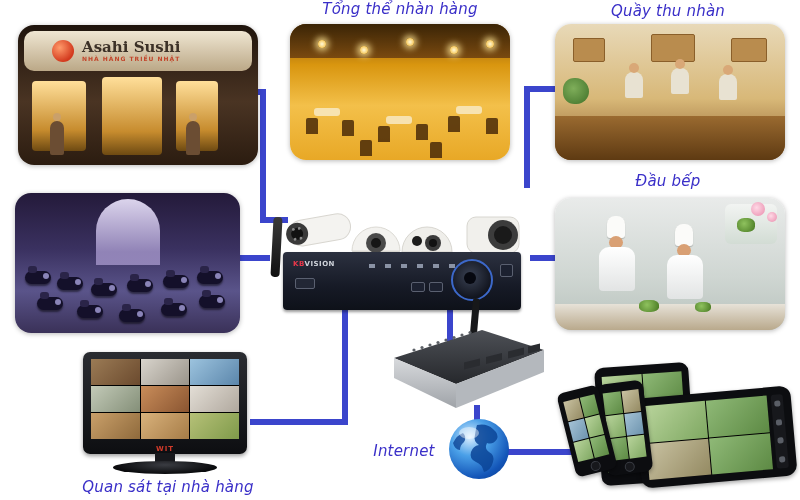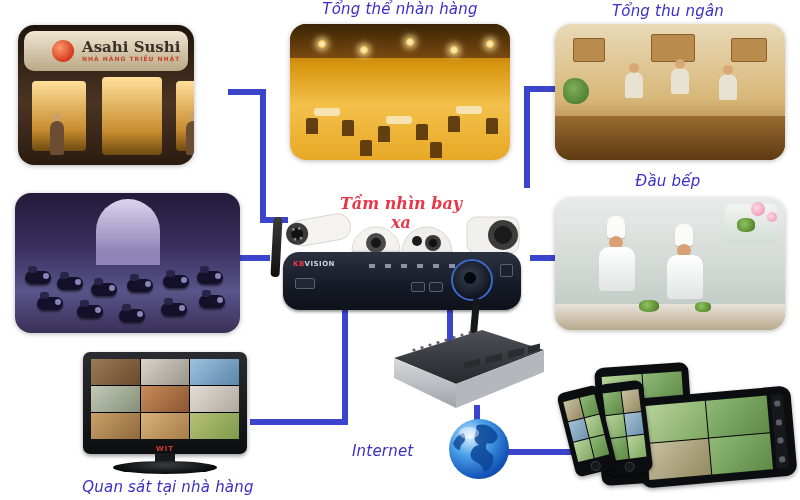--- a/index.html
+++ b/index.html
@@ -60,21 +60,21 @@
 
   
   .logo-badge{position:absolute;left:365px;top:131px;width:70px;height:70px;z-index:5;}
   .logo-tagline{position:absolute;left:336px;top:194px;width:130px;text-align:center;z-index:5;
       font-family:"DejaVu Serif",serif;font-style:italic;font-weight:bold;font-size:16px;color:#e8374a;}
 
   
   .cams{position:absolute;left:281px;top:205px;width:242px;height:54px;z-index:4;}
   .antenna{position:absolute;left:272px;top:217px;width:9px;height:60px;border-radius:4px;
       background:linear-gradient(180deg,#3a3a3a,#101010);transform:rotate(3deg);z-index:3;}
-  .dvr{position:absolute;left:283px;top:252px;width:238px;height:58px;z-index:4;border-radius:16px;
+  .dvr{position:absolute;left:283px;top:252px;width:238px;height:58px;z-index:4;border-radius:4px;
       background:linear-gradient(180deg,#2c3140,#161a26 60%,#0e1119);box-shadow:0 2px 3px rgba(0,0,0,.4);}
   .dvr-brand{position:absolute;left:10px;top:8px;font-size:7px;font-weight:bold;letter-spacing:.5px;}
   .dvr-brand .kb{color:#e8374a;} .dvr-brand .vision{color:#cfd3da;}
   .dvr-usb{position:absolute;left:12px;top:26px;width:18px;height:9px;border:1px solid #5a6070;border-radius:2px;background:#222735;}
   .dvr-dots{position:absolute;left:86px;top:12px;width:110px;height:4px;
       background:repeating-linear-gradient(90deg,#8a93a5 0 6px,transparent 6px 16px);}
   .dvr-btn{position:absolute;width:12px;height:8px;border:1px solid #5a6070;border-radius:2px;background:#1c2130;}
   .dvr-dial{position:absolute;right:28px;top:7px;width:38px;height:38px;border-radius:50%;
       background:radial-gradient(circle at 45% 40%,#3a4254,#12151f 70%);border:2px solid #3c68c9;}
   .dvr-dial:before{content:"";position:absolute;left:11px;top:11px;width:12px;height:12px;border-radius:50%;background:#060810;}
@@ -117,26 +117,26 @@
   <div class="line" style="left:524px;top:86px;width:6px;height:102px;"></div>
   <div class="line" style="left:238px;top:255px;width:32px;height:6px;"></div>
   <div class="line" style="left:530px;top:255px;width:28px;height:6px;"></div>
   <div class="line" style="left:342px;top:305px;width:6px;height:120px;"></div>
   <div class="line" style="left:250px;top:419px;width:98px;height:6px;"></div>
   <div class="line" style="left:447px;top:305px;width:6px;height:42px;"></div>
   <div class="line" style="left:474px;top:405px;width:6px;height:44px;"></div>
   <div class="line" style="left:505px;top:449px;width:100px;height:6px;"></div>
 
   <div class="lbl" style="left:310px;top:0px;width:180px;">Tổng thể nhàn hàng</div>
-  <div class="lbl" style="left:588px;top:2px;width:160px;">Tổng thu ngân</div>
+  <div class="lbl" style="left:588px;top:2px;width:160px;">Quầy thu nhàn</div>
   <div class="lbl" style="left:588px;top:172px;width:160px;">Đầu bếp</div>
   <div class="lbl" style="left:68px;top:478px;width:200px;">Quan sát tại nhà hàng</div>
-  <div class="lbl" style="left:352px;top:442px;width:72px;text-align:left;font-style:italic;">Internet</div>
-
-  <div class="photo ph-entrance" style="left:18px;top:25px;width:176px;height:140px;">
+  <div class="lbl" style="left:368px;top:442px;width:72px;text-align:center;font-style:italic;">Internet</div>
+
+  <div class="photo ph-entrance" style="left:18px;top:25px;width:240px;height:140px;">
     <div class="sign">
       <div class="sign-dot"></div>
       <div class="sign-text">
         <div class="sign-title">Asahi Sushi</div>
         <div class="sign-sub">NHÀ HÀNG TRIỀU NHẬT</div>
       </div>
     </div>
     <div class="win" style="left:14px;top:56px;width:54px;height:70px;"></div>
     <div class="win" style="left:84px;top:52px;width:60px;height:78px;"></div>
     <div class="win" style="left:158px;top:56px;width:42px;height:70px;"></div>
@@ -203,21 +203,20 @@
     <div class="chef" style="left:116px;top:26px;width:30px;height:76px;">
       <div class="hat"></div>
         <div class="face"></div>
         <div class="coat"></div>
     </div>
     <div class="steel"></div>
     <div class="veg" style="left:84px;top:102px;width:20px;height:12px;"></div>
     <div class="veg" style="left:140px;top:104px;width:16px;height:10px;"></div>
   </div>
 
-  <div class="logo-tagline">Tầm nhìn bay xa</div>
 
   <div class="antenna"></div>
 
   <div class="cams">
     <svg width="242" height="54" viewBox="0 0 242 54">
       <g transform="rotate(-10 38 26)">
         <rect x="8" y="12" width="62" height="26" rx="13" fill="#f4f3f0" stroke="#d8d6d0"></rect>
         <circle cx="16" cy="25" r="11" fill="#3a3a3a"></circle>
           <circle cx="16" cy="25" r="6" fill="#121212"></circle>
         <circle cx="13" cy="20" r="1.4" fill="#8a8a8a"></circle>

